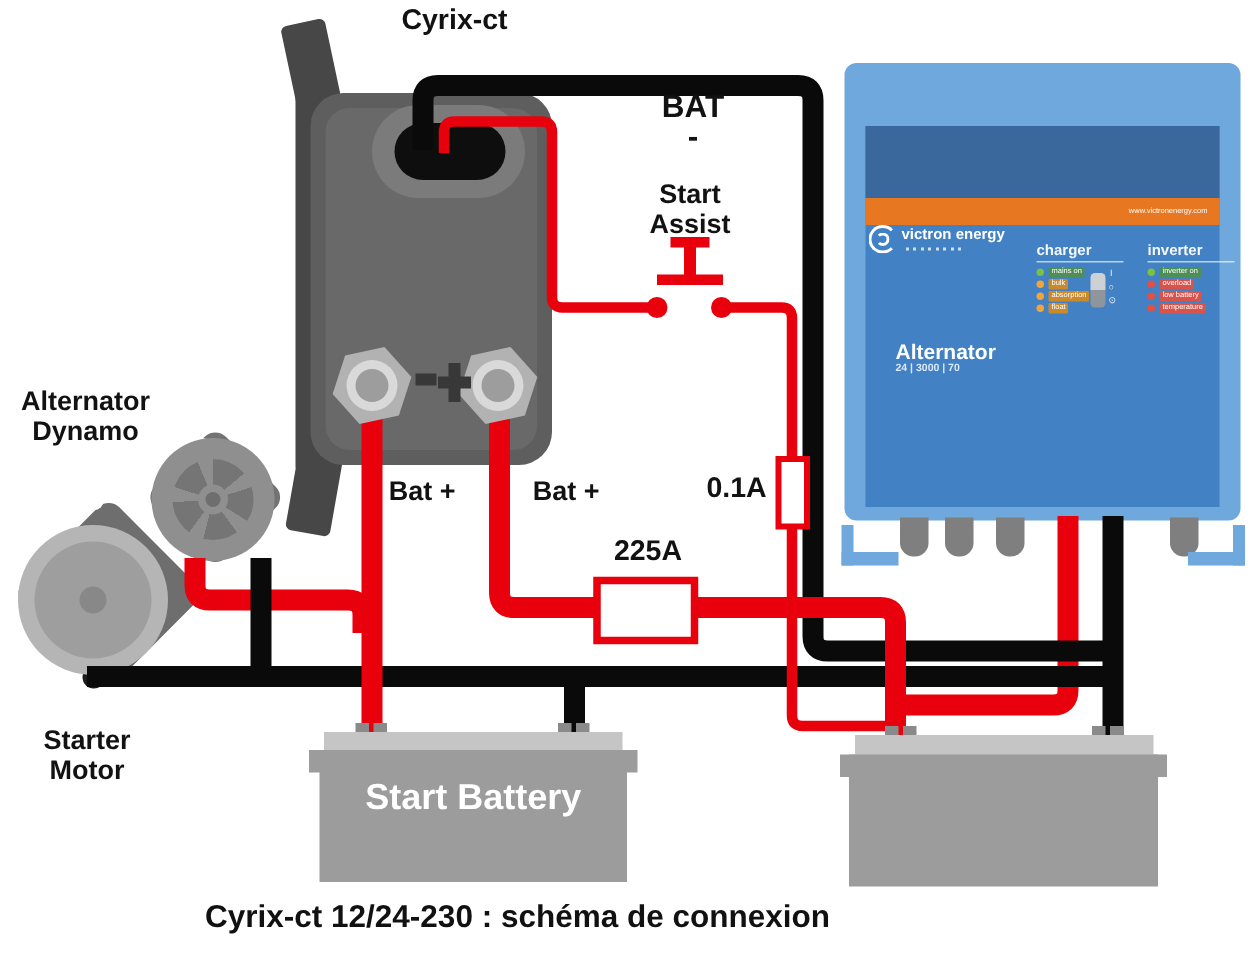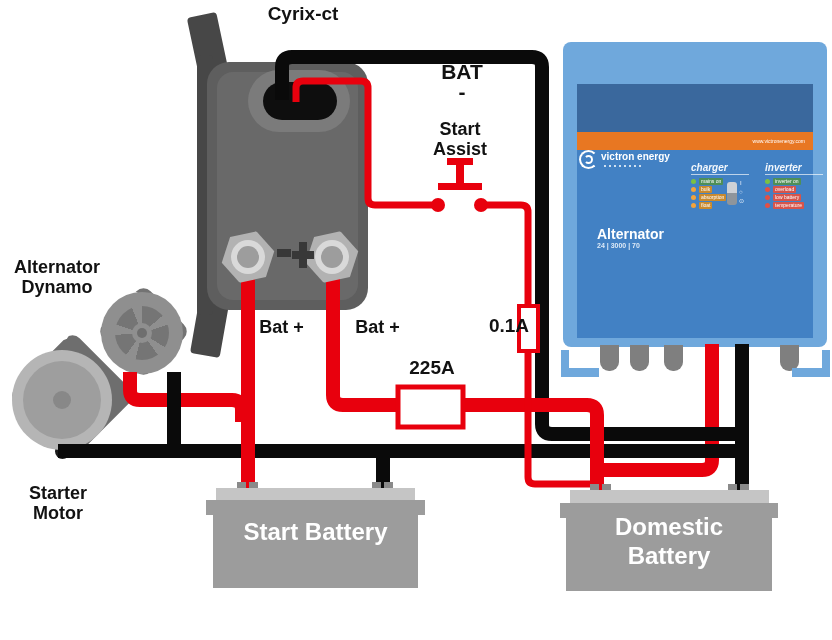--- a/index.html
+++ b/index.html
@@ -41,21 +41,21 @@
   .mp-top{left:577px;top:84px;width:236px;height:48px;background:#3a689d;}
   .mp-orange{left:577px;top:132px;width:236px;height:18px;background:#e87722;color:#fff;
              font-size:5px;line-height:18px;text-align:right;padding-right:8px;box-sizing:border-box;}
   .mp-brand{left:601px;top:151px;color:#fff;font-weight:bold;font-size:10px;}
   .mp-sub{left:604px;top:165px;width:38px;height:2px;
           background:repeating-linear-gradient(90deg,#cfe0f0 0 2px,transparent 2px 5px);}
   .swirl{left:579px;top:150px;width:15px;height:15px;border:2px solid #fff;border-radius:50%;
          border-right-color:transparent;}
   .swirl2{left:584px;top:155px;width:5px;height:5px;border:2px solid #fff;border-radius:50%;
           border-left-color:transparent;}
-  .mp-hdr{position:absolute;color:#f2f7fc;font-weight:bold;font-size:10px;z-index:2;font-style:italic;}
+  .mp-hdr{position:absolute;color:#f2f7fc;font-weight:bold;font-size:10px;z-index:2;}
   .mp-rule{position:absolute;height:1px;background:rgba(255,255,255,.65);z-index:2;}
   .led-row{position:absolute;height:8px;z-index:2;display:flex;align-items:center;}
   .led-dot{width:5px;height:5px;border-radius:50%;margin-right:3px;flex:0 0 auto;}
   .led-lab{font-size:5px;line-height:7px;color:#fff;padding:0 2px;border-radius:1px;white-space:nowrap;}
   .chip-green{background:#4e8f57;} .chip-amber{background:#c98a2e;} .chip-red{background:#d6544b;}
   .dot-green{background:#7bc143;} .dot-amber{background:#f2a33c;} .dot-red{background:#e25045;}
   .rocker{position:absolute;left:727px;top:182px;width:10px;height:23px;border-radius:3px;z-index:2;
           background:linear-gradient(#cdd1d6 50%,#8e959c 50%);}
   .sw-mark{position:absolute;color:#eaf2fb;font-size:6px;line-height:6px;z-index:2;}
   .mp-name{left:597px;top:226px;color:#fff;font-weight:bold;font-size:14px;z-index:2;}
@@ -211,24 +211,20 @@
   <div class="bat-text" style="left:213px;top:518px;width:205px;">Start Battery</div>
 
   <div class="bat bat-post" style="left:590px;top:484px;width:9px;height:12px;"></div>
   <div class="bat bat-post" style="left:602px;top:484px;width:9px;height:12px;"></div>
   <div class="bat bat-post" style="left:728px;top:484px;width:9px;height:12px;"></div>
   <div class="bat bat-post" style="left:740px;top:484px;width:9px;height:12px;"></div>
   <div class="bat bat-ear" style="left:560px;top:503px;width:10px;height:15px;"></div>
   <div class="bat bat-ear" style="left:768px;top:503px;width:10px;height:15px;"></div>
   <div class="bat bat-lid" style="left:570px;top:490px;width:199px;height:14px;"></div>
   <div class="bat bat-body" style="left:566px;top:503px;width:206px;height:88px;"></div>
-  <div class="bat-text" style="left:566px;top:512px;width:206px;line-height:29px;">
-    <span style="display:block;">Domestic</span>
-    <span style="display:block;">Battery</span>
-  </div>
 
   <div class="lbl" style="left:243px;top:4px;width:120px;font-size:19px;">
     <span>Cyrix-ct</span>
   </div>
   <div class="lbl" style="left:432px;top:62px;width:60px;font-size:21px;">
     <span>BAT</span>
     <span class="l2">-</span>
   </div>
   <div class="lbl" style="left:420px;top:119px;width:80px;">
     <span>Start</span>
@@ -238,15 +234,16 @@
     <span>Starter</span>
     <span class="l2">Motor</span>
   </div>
   <div class="lbl" style="left:3px;top:257px;width:108px;">
     <span>Alternator</span>
     <span class="l2">Dynamo</span>
   </div>
   <div class="lbl" style="left:254px;top:317px;width:55px;">Bat +</div>
   <div class="lbl" style="left:350px;top:317px;width:55px;">Bat +</div>
   <div class="lbl" style="left:400px;top:358px;width:64px;font-size:19px;">225A</div>
-  <div class="lbl" style="left:466px;top:316px;width:50px;font-size:19px;margin-left:18px;">0.1A</div>
-
+  <div class="lbl" style="left:466px;top:316px;width:50px;font-size:19px;">0.1A</div>
+
+  <div class="caption">Cyrix-ct 12/24-230 : schéma de connexion</div>
 </div>
 
 </body></html>

